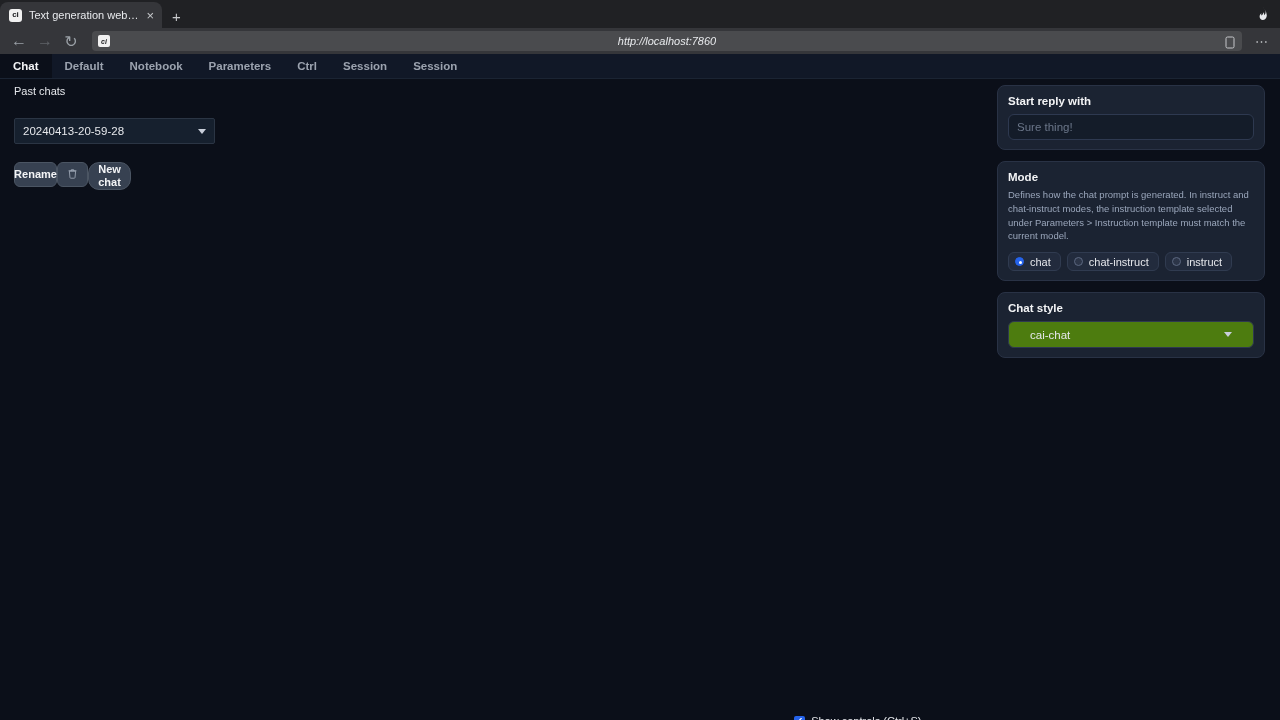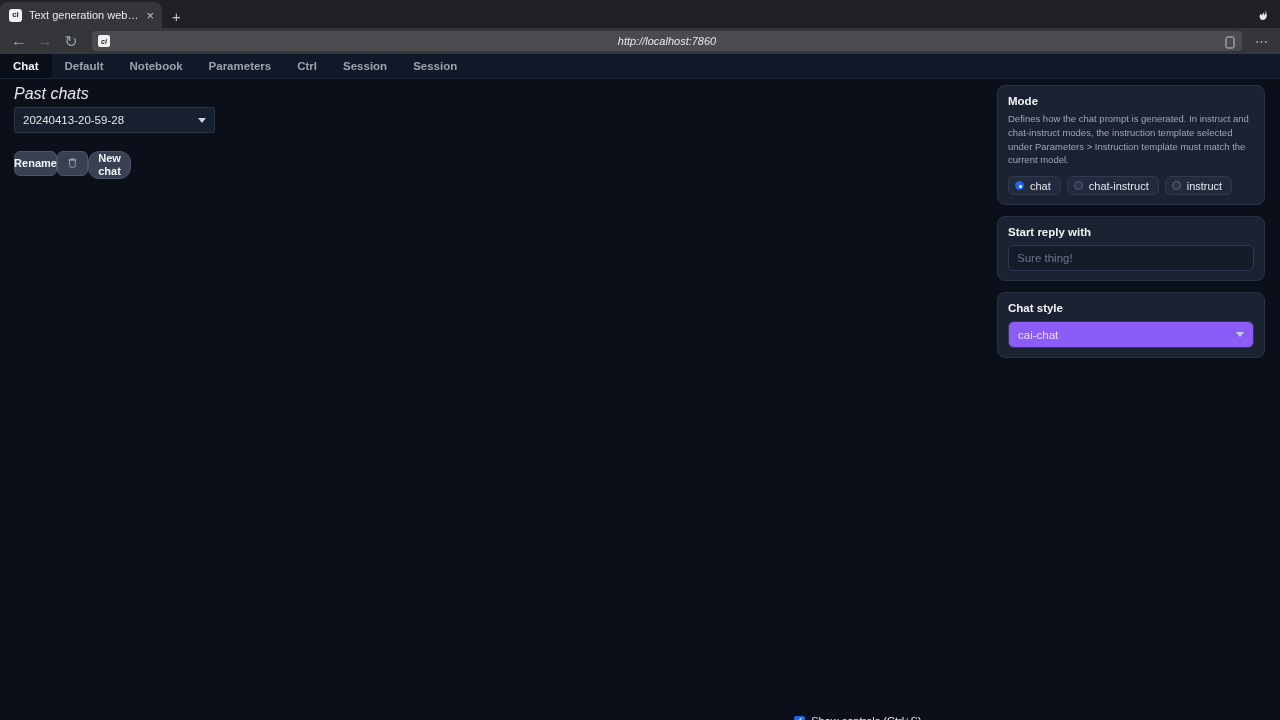--- a/index.html
+++ b/index.html
@@ -79,21 +79,21 @@
     border-bottom: 1px solid #1b2433;
   }
   .navtab {
     display: flex; align-items: center; padding: 0 13px;
     font-size: 11.5px; color: #9ca3af; cursor: pointer; font-weight: bold;
   }
   .navtab.active { background: #0b0f19; color: #f3f4f6; font-weight: 600; }
 
   
   .left-col { position: absolute; left: 14px; top: 31px; width: 250px; }
-  .label-sm { font-size: 16px; color: #e5e7eb; margin-bottom: 4px; font-style: italic; }
+  .label-sm { font-size: 11px; color: #e5e7eb; margin-bottom: 21px; }
 
   .dropdown {
     width: 201px; height: 26px; background: #16202e;
     border: 1px solid #2b3544; border-radius: 2px;
     display: flex; align-items: center; padding: 0 8px;
     font-size: 11.5px; color: #e5e7eb; cursor: pointer;
     justify-content: space-between;
   }
   .caret { width: 0; height: 0; border-left: 4px solid transparent;
            border-right: 4px solid transparent; border-top: 5px solid #c9cfda; }
@@ -135,24 +135,24 @@
     flex: none; position: relative;
   }
   .radio-dot.on { background: #2563eb; border-color: #2563eb; }
   .radio-dot.on::after {
     content: ""; position: absolute; left: 2.5px; top: 2.5px;
     width: 3.5px; height: 3.5px; border-radius: 50%; background: #fff;
   }
   .radio-label { font-size: 11px; color: #e5e7eb; }
 
   .panel-select {
-    width: 100%; height: 27px; background: #8b5cf6;
+    width: 100%; height: 27px; background: #4d7c0f;
     border: 1px solid #2e3950; border-radius: 6px;
     display: flex; align-items: center; justify-content: space-between;
-    padding: 0 9px; font-size: 11.5px; color: #e5e7eb; cursor: pointer;
+    padding: 0 21px; font-size: 11.5px; color: #e5e7eb; cursor: pointer;
   }
 
   
   .controls-row {
     position: absolute; left: 0; right: 0; top: 661px;
     display: flex; justify-content: center;
   }
   .controls-inner { width: 563px; display: flex; justify-content: flex-end;
                     align-items: center; gap: 6px; }
   .cbox {
@@ -239,20 +239,27 @@
           </svg>
         </span>
       </div>
       <div class="btn btn-new">
         <span>New chat</span>
       </div>
     </div>
   </div>
 
   <div class="right-col">
+
+    <div class="panel">
+      <div class="panel-title">Start reply with</div>
+      <div class="textinput">
+        <span>Sure thing!</span>
+      </div>
+    </div>
 
     <div class="panel">
       <div class="panel-title">Mode</div>
       <div class="panel-desc">Defines how the chat prompt is generated. In instruct and chat-instruct modes, the instruction template selected under Parameters &gt; Instruction template must match the current model.</div>
       <div class="radio-row">
         <div class="radio-pill">
           <span class="radio-dot on"></span>
           <span class="radio-label">chat</span>
         </div>
         <div class="radio-pill">
@@ -260,27 +267,20 @@
           <span class="radio-label">chat-instruct</span>
         </div>
         <div class="radio-pill">
           <span class="radio-dot"></span>
           <span class="radio-label">instruct</span>
         </div>
       </div>
     </div>
 
     <div class="panel">
-      <div class="panel-title">Start reply with</div>
-      <div class="textinput">
-        <span>Sure thing!</span>
-      </div>
-    </div>
-
-    <div class="panel">
       <div class="panel-title">Chat style</div>
       <div class="panel-select">
         <span>cai-chat</span>
         <span class="caret"></span>
       </div>
     </div>
 
   </div>
 
   <div class="controls-row">

